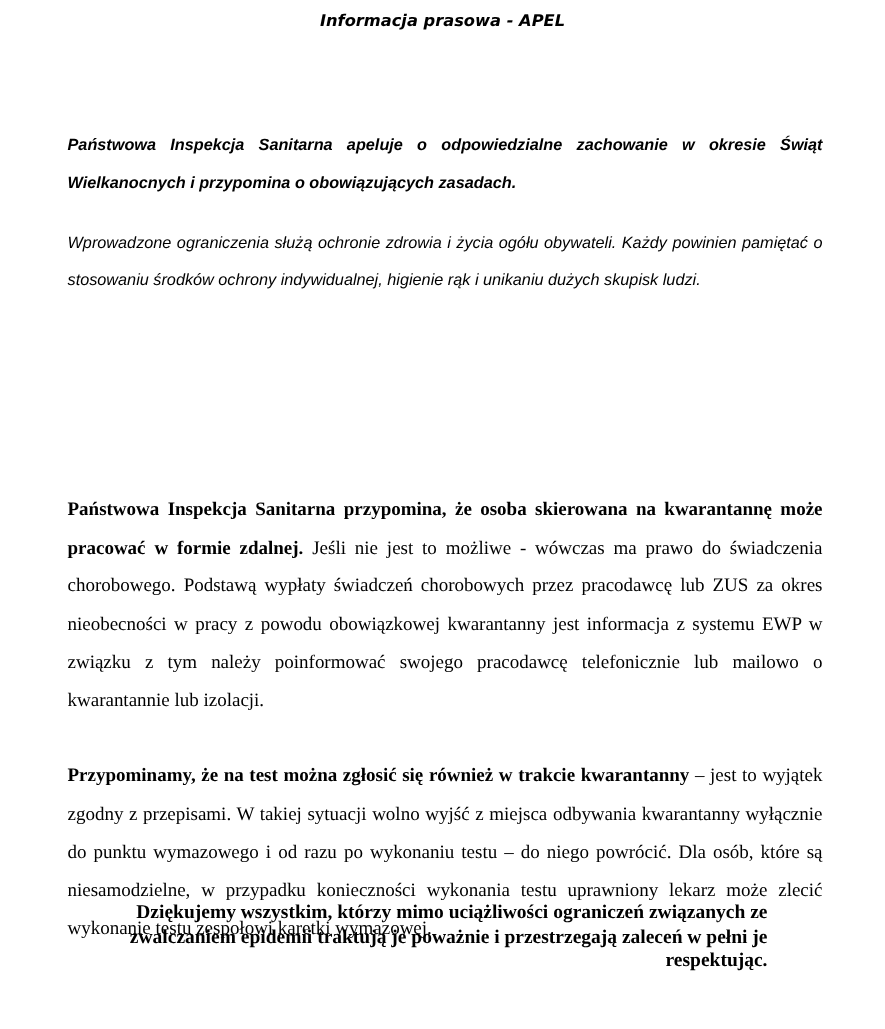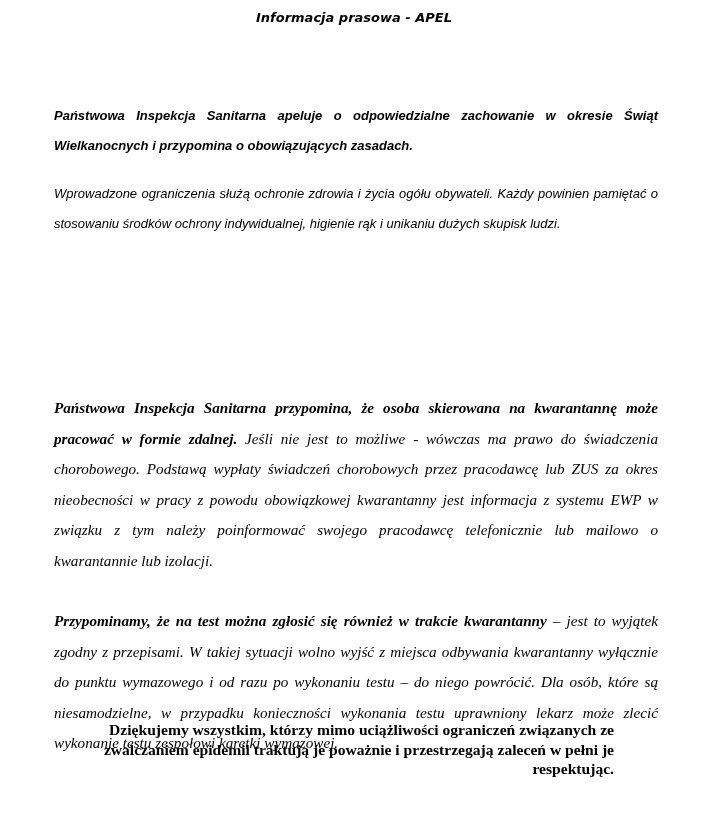--- a/index.html
+++ b/index.html
@@ -5,21 +5,21 @@
   html, body { margin: 0; padding: 0; background: #ffffff; }
   body { width: 708px; height: 823px; position: relative; overflow: hidden; color: #000; }
   .page { position: absolute; left: 0; top: 0; width: 620px; height: 823px; }
   .title {
     position: absolute; top: 10px; left: 0; width: 708px; text-align: center;
     font-family: "DejaVu Sans", sans-serif; font-style: italic; font-weight: bold;
     font-size: 13px; letter-spacing: 0;
   }
   .para { position: absolute; left: 54px; width: 604px; margin: 0; text-align: justify; }
   .sans { font-family: "Liberation Sans", sans-serif; font-style: italic; font-size: 13px; line-height: 29.5px; }
-  .serif { font-family: "Liberation Serif", serif; font-style: italic; font-size: 15.2px; line-height: 30.5px; }
+  .serif { font-family: "Liberation Serif", serif; font-size: 15.2px; line-height: 30.5px; }
   .bold { font-weight: bold; }
   .final { font-family: "Liberation Serif", serif; font-weight: bold; font-size: 15.6px; line-height: 19.5px; text-align: left; }
   #p1 { top: 101px; }
   #p2 { top: 179px; }
   #p3 { top: 286px; }
   #p4 { top: 393px; }
   #p5 { top: 606px; }
   #p6 { top: 720px; width: 560px; text-align: right; }
 </style>
 </head>

